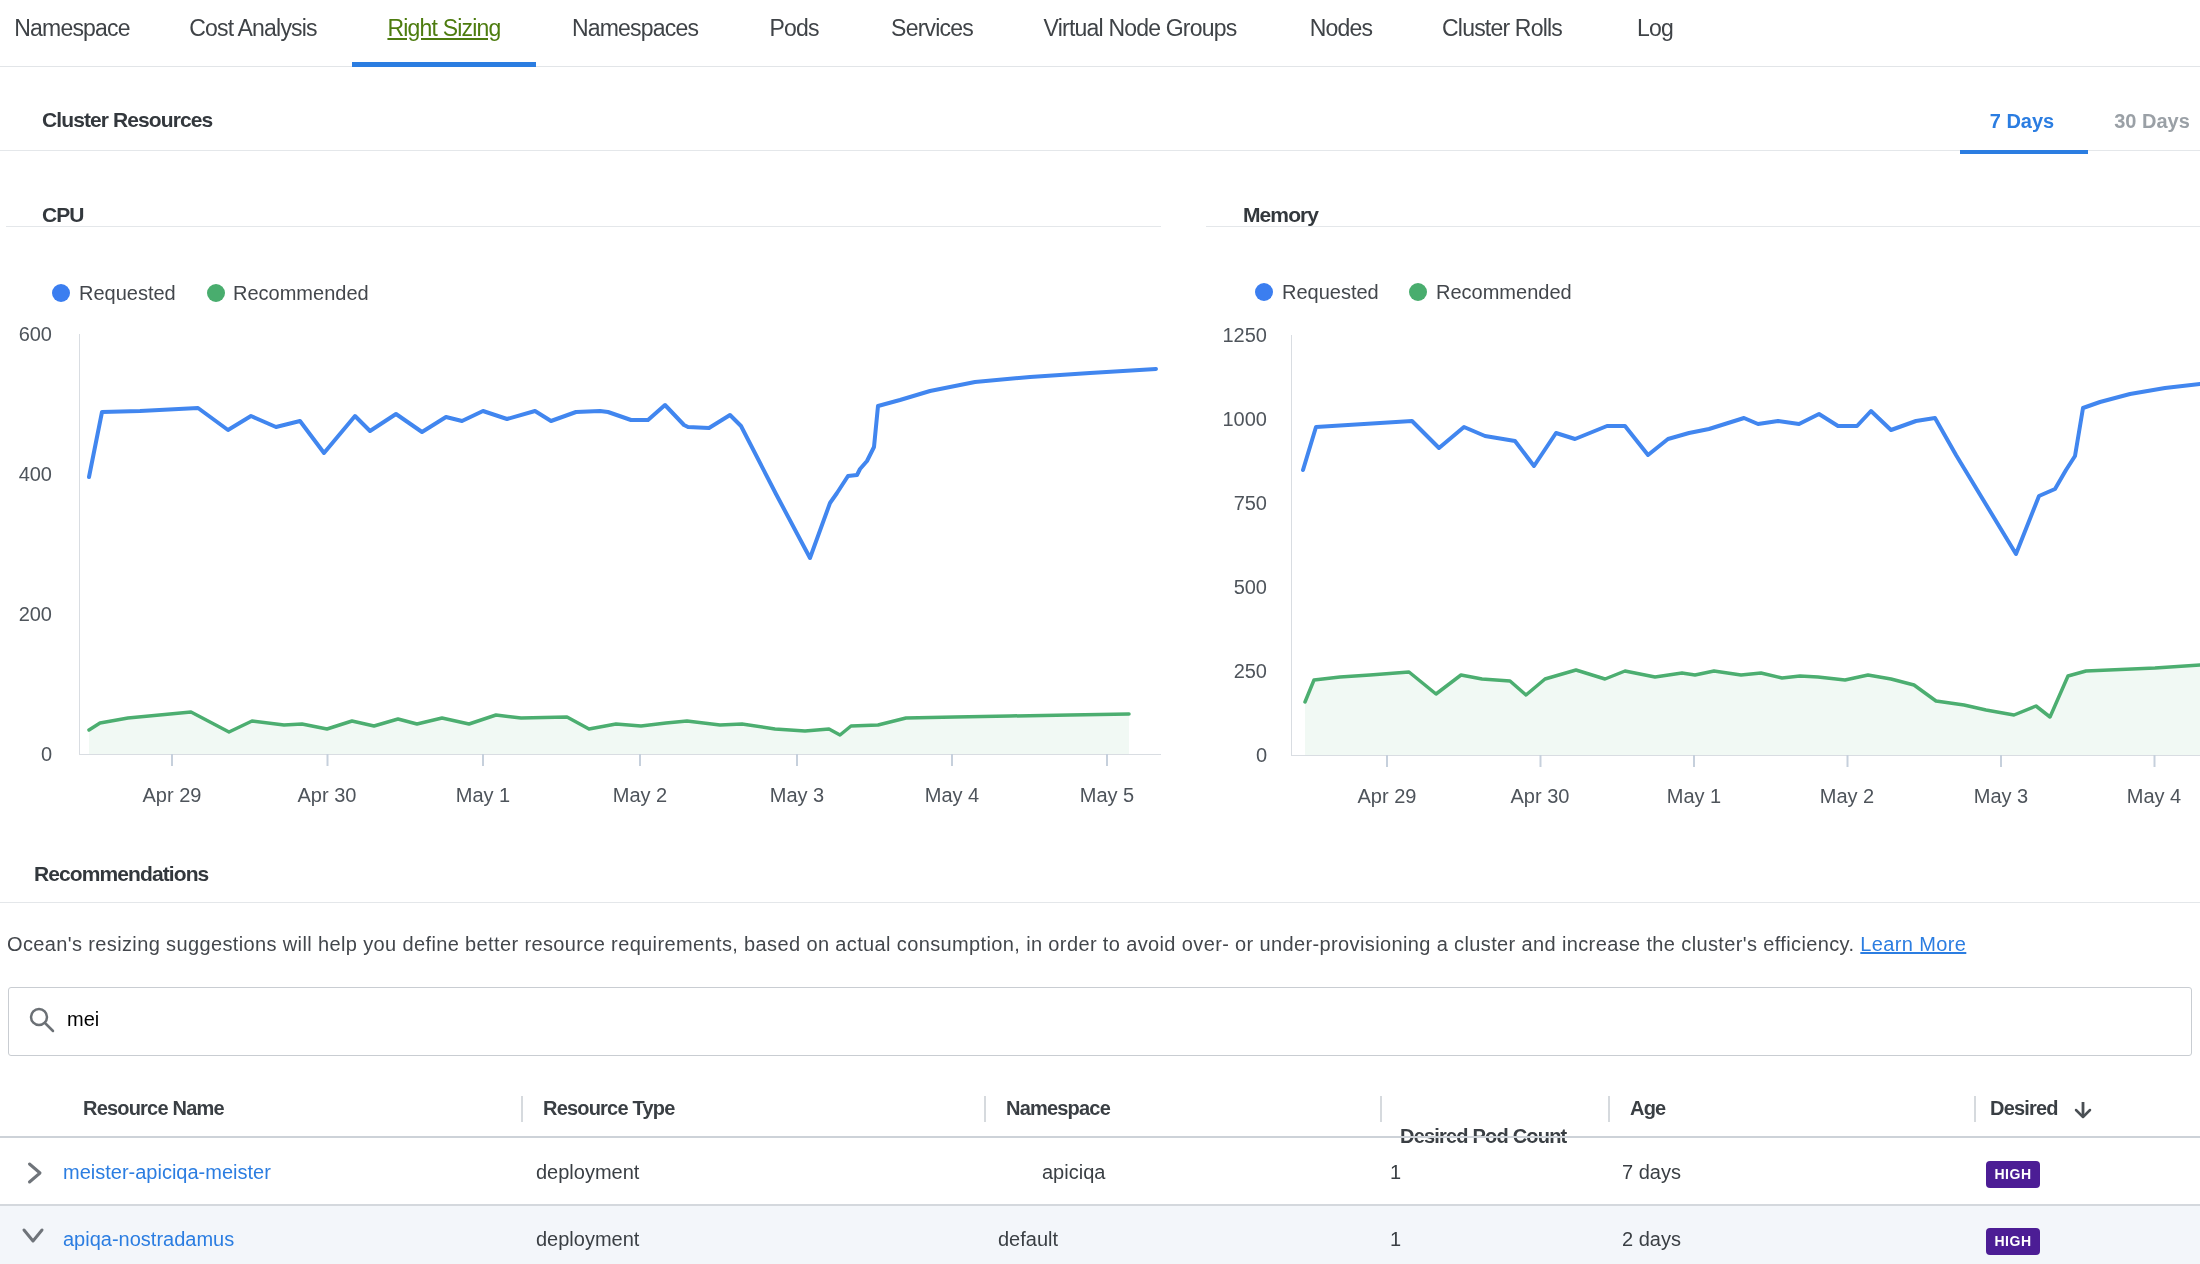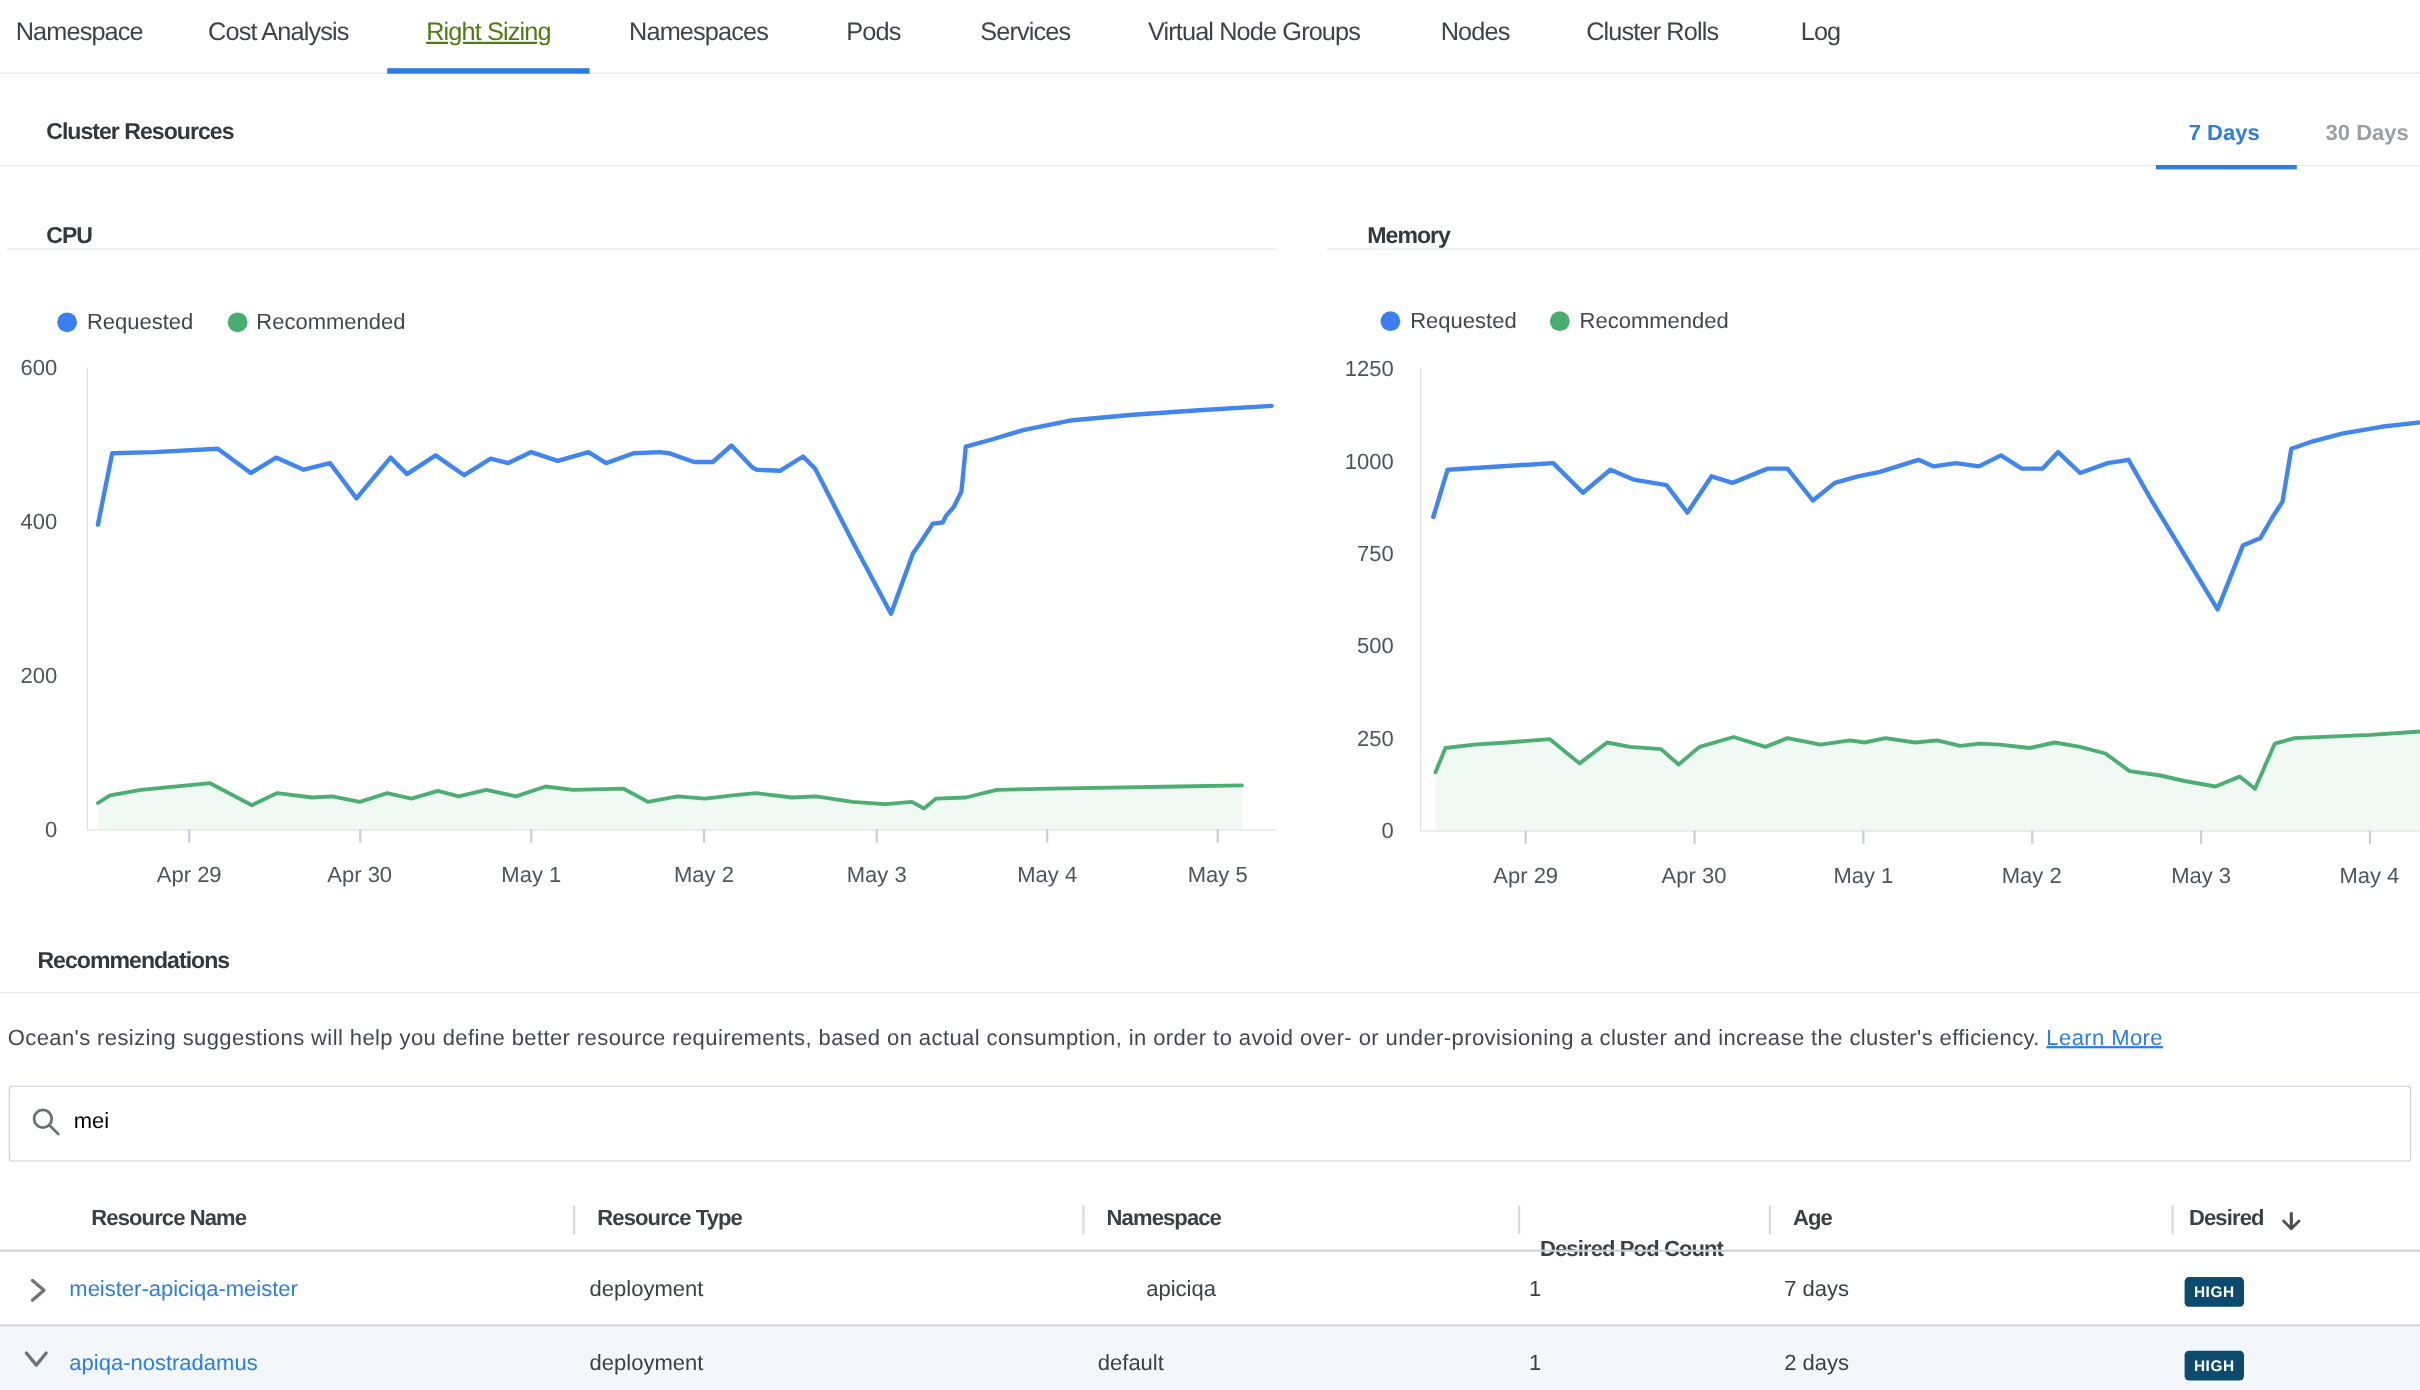--- a/index.html
+++ b/index.html
@@ -7,21 +7,21 @@
        font-family:"Liberation Sans",sans-serif;color:#3a3f44;}
   .abs{position:absolute;}
   .tab{position:absolute;top:15px;font-size:23px;letter-spacing:-0.8px;color:#3f4347;transform:translateX(-50%);white-space:nowrap;}
   .tab.active{color:#4d7c0f;text-decoration:underline;}
   .hdr{font-size:21px;font-weight:700;color:#33383d;letter-spacing:-0.9px;margin-left:27px;}
   .hline{position:absolute;height:1px;background:#e4e7ea;}
   .vsep{position:absolute;width:2px;background:#d6dade;}
   .cell{position:absolute;font-size:20px;color:#3a3f44;white-space:nowrap;}
   .hc{font-weight:700;letter-spacing:-0.8px;}
   .link{color:#2b7de1;}
-  .badge{position:absolute;width:54px;height:27px;background:#0c4a6e;border-radius:4px;
+  .badge{position:absolute;width:54px;height:27px;background:#4c1d95;border-radius:4px;
          color:#fff;font-size:14px;font-weight:700;text-align:center;line-height:27px;letter-spacing:0.5px;}
   .axislabel{font-size:20px;fill:#4e545b;}
   .datelabel{font-size:20px;fill:#4e545b;}
 </style>
 </head>
 <body>
 
 <div class="abs" style="left:0;top:0;width:2200px;height:66px;border-bottom:1px solid #e2e5e8;"></div>
 <span class="tab" style="left:72px;">Namespace</span>
 <span class="tab" style="left:253px;">Cost Analysis</span>

